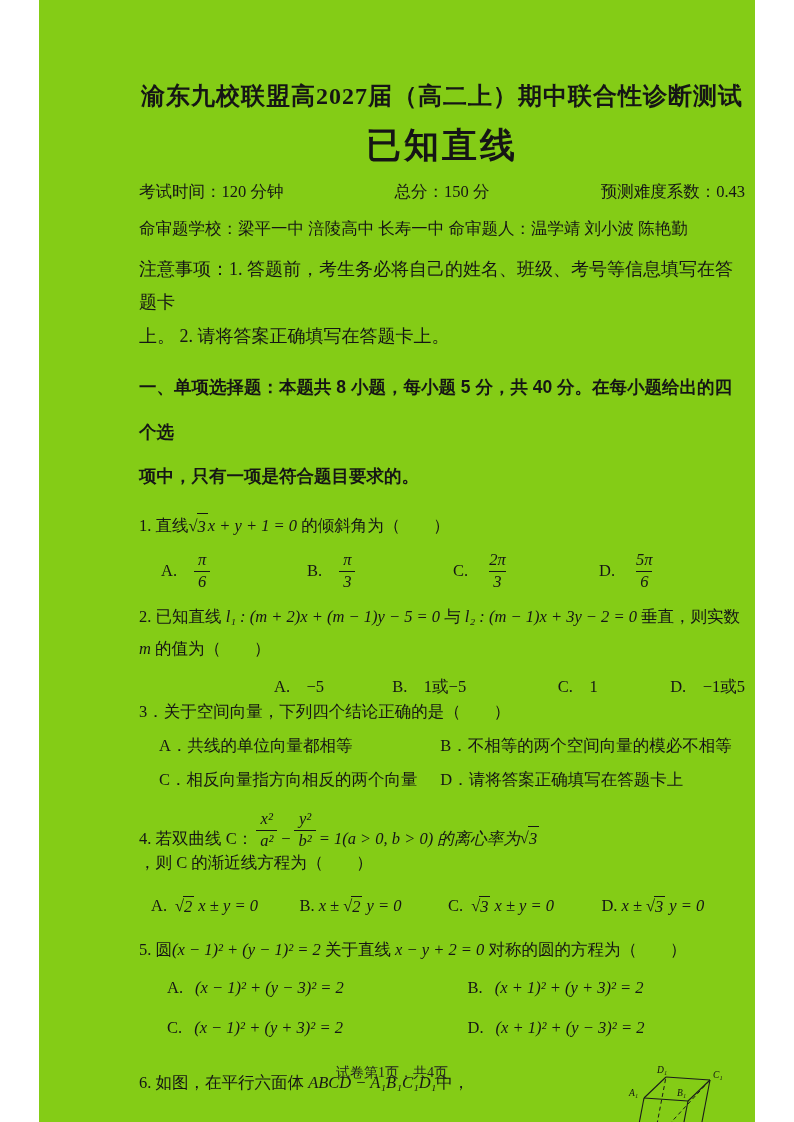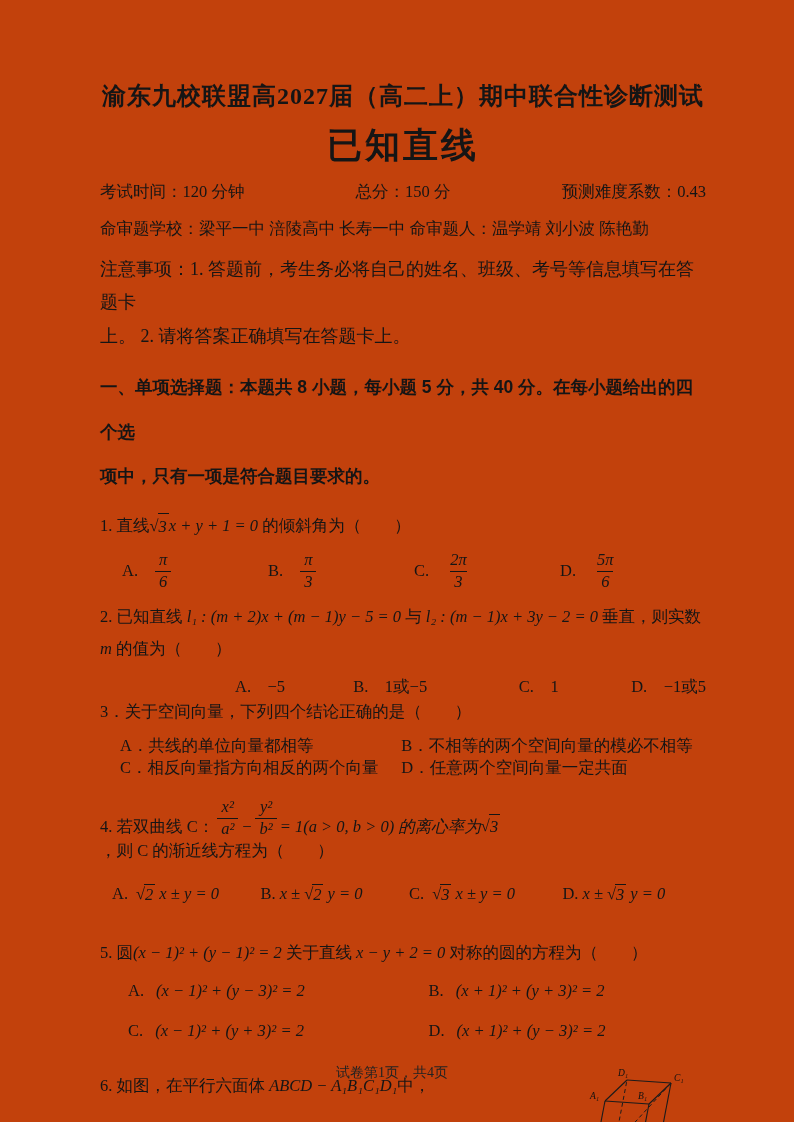--- a/index.html
+++ b/index.html
@@ -1,21 +1,21 @@
 <!DOCTYPE html>
 <html><head>
 <meta charset="utf-8">
 <style>
   * { margin:0; padding:0; box-sizing:border-box; }
   html,body { background:#ffffff; }
   .page {
     position:relative;
-    width:794px; height:1122px;
+    width:716px; height:1122px;
     margin:0 auto;
-    background:#c2410c;
+    background:#84cc16;
     color:#151515;
     font-family:"Liberation Serif","DejaVu Serif",serif;
     overflow:hidden;
   }
   .content { position:absolute; left:100px; top:80px; width:606px; }
 
   .title1 {
     text-align:center; font-weight:bold; font-size:24px;
     letter-spacing:1px; font-family:"Liberation Serif","DejaVu Serif",serif;
   }
@@ -60,29 +60,29 @@
              padding-left:22px; margin-top:10px; align-items:center; }
   .opt-frac { display:flex; align-items:center; gap:14px; }
 
   #q2 { margin-top:12px; }
   .q2-line2 { margin-top:7px; }
   .q2-opts { display:grid; grid-template-columns:1.55fr 1.35fr 1.25fr 1.4fr;
              padding-left:22px; margin-top:16px;text-align:right; }
 
   #q3 { margin-top:1px; }
   .q3-opts { display:grid; grid-template-columns:48% 52%;
-             padding-left:20px; margin-top:10px; }
+             padding-left:20px; margin-top:10px; row-gap:12px; }
 
   #q4 { margin-top:18px; }
   .q4-stem { display:flex; align-items:flex-end; flex-wrap:wrap; line-height:1.5; }
   .q4-opts { display:grid; grid-template-columns:1.5fr 1.5fr 1.55fr 1.45fr;
              padding-left:12px; margin-top:20px; }
   .q4-opt { display:flex; align-items:flex-start; gap:4px; white-space:nowrap; }
 
-  #q5 { margin-top:35px; }
+  #q5 { margin-top:20px; }
   .q5-opts { display:grid; grid-template-columns:52% 48%;
              padding-left:28px; margin-top:14px; row-gap:20px; }
   .q5-opt { display:flex; gap:12px; }
 
   #q6 { margin-top:20px; display:flex; }
   .q6-text { width:430px; line-height:3.0; }
   .q6-text .qline { display:block; }
   .q6-fig { margin-left:48px; margin-top:4px; }
 
   .footer {
@@ -173,21 +173,21 @@
         <span><span>D.</span>　<span>−1或5</span></span>
       </div>
     </div>
 
     <div class="q" id="q3">
       <div class="q-stem">3．关于空间向量，下列四个结论正确的是（　　）</div>
       <div class="q3-opts">
         <span>A．共线的单位向量都相等</span>
         <span>B．不相等的两个空间向量的模必不相等</span>
         <span>C．相反向量指方向相反的两个向量</span>
-        <span>D．任意两个空间向量一定共面</span>
+        <span>D．请将答案正确填写在答题卡上</span>
       </div>
     </div>
 
     <div class="q" id="q4">
       <div class="q4-stem">
         <span>4. 若双曲线 C：</span>
         <span class="frac math">
             <span class="num">x²</span>
             <span class="den">a²</span>
           </span>

